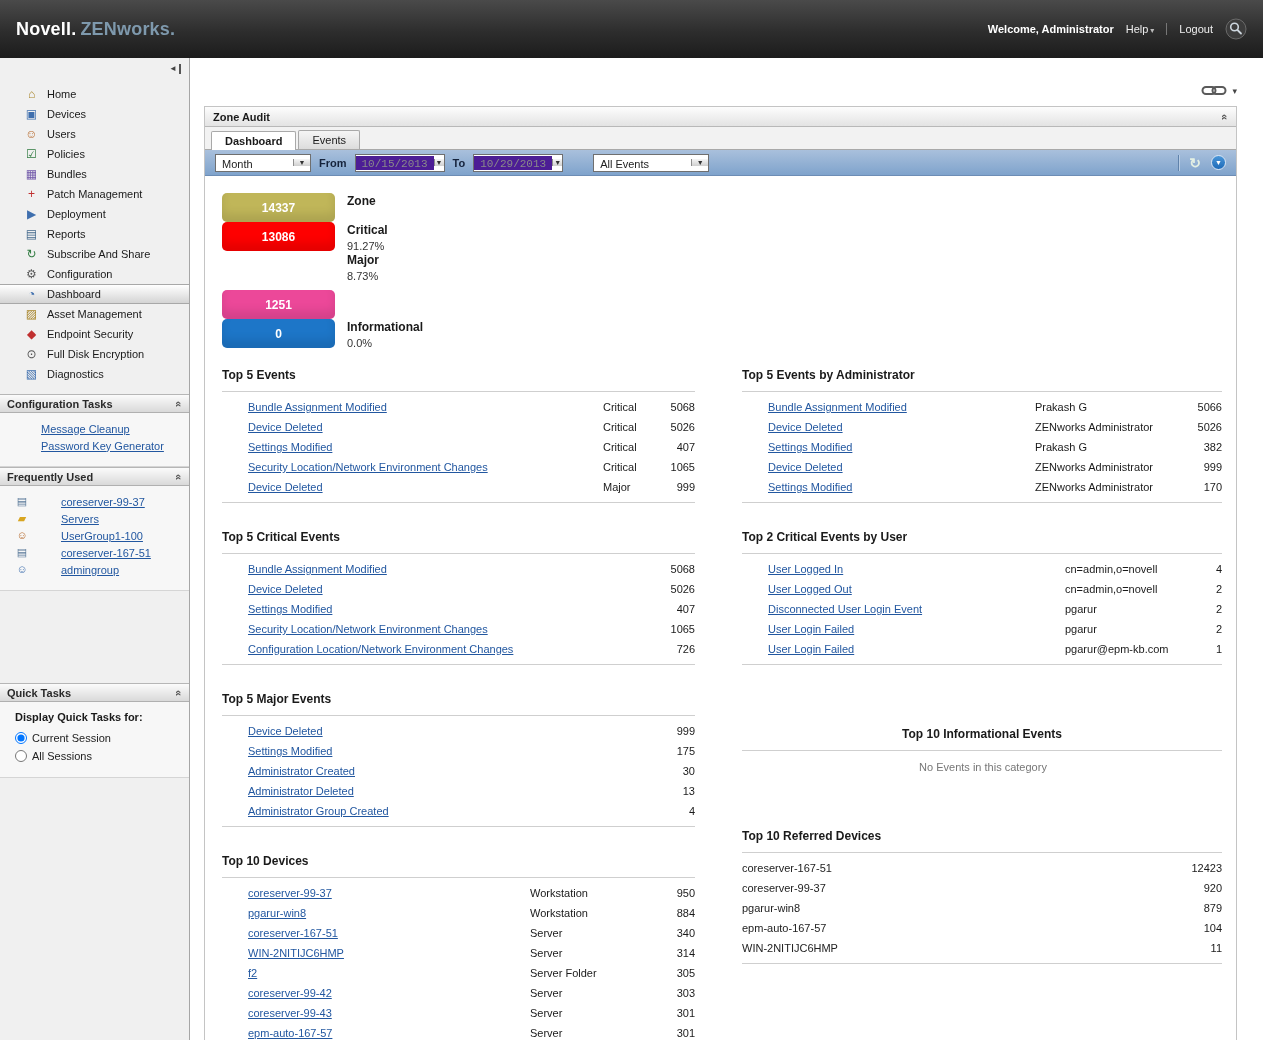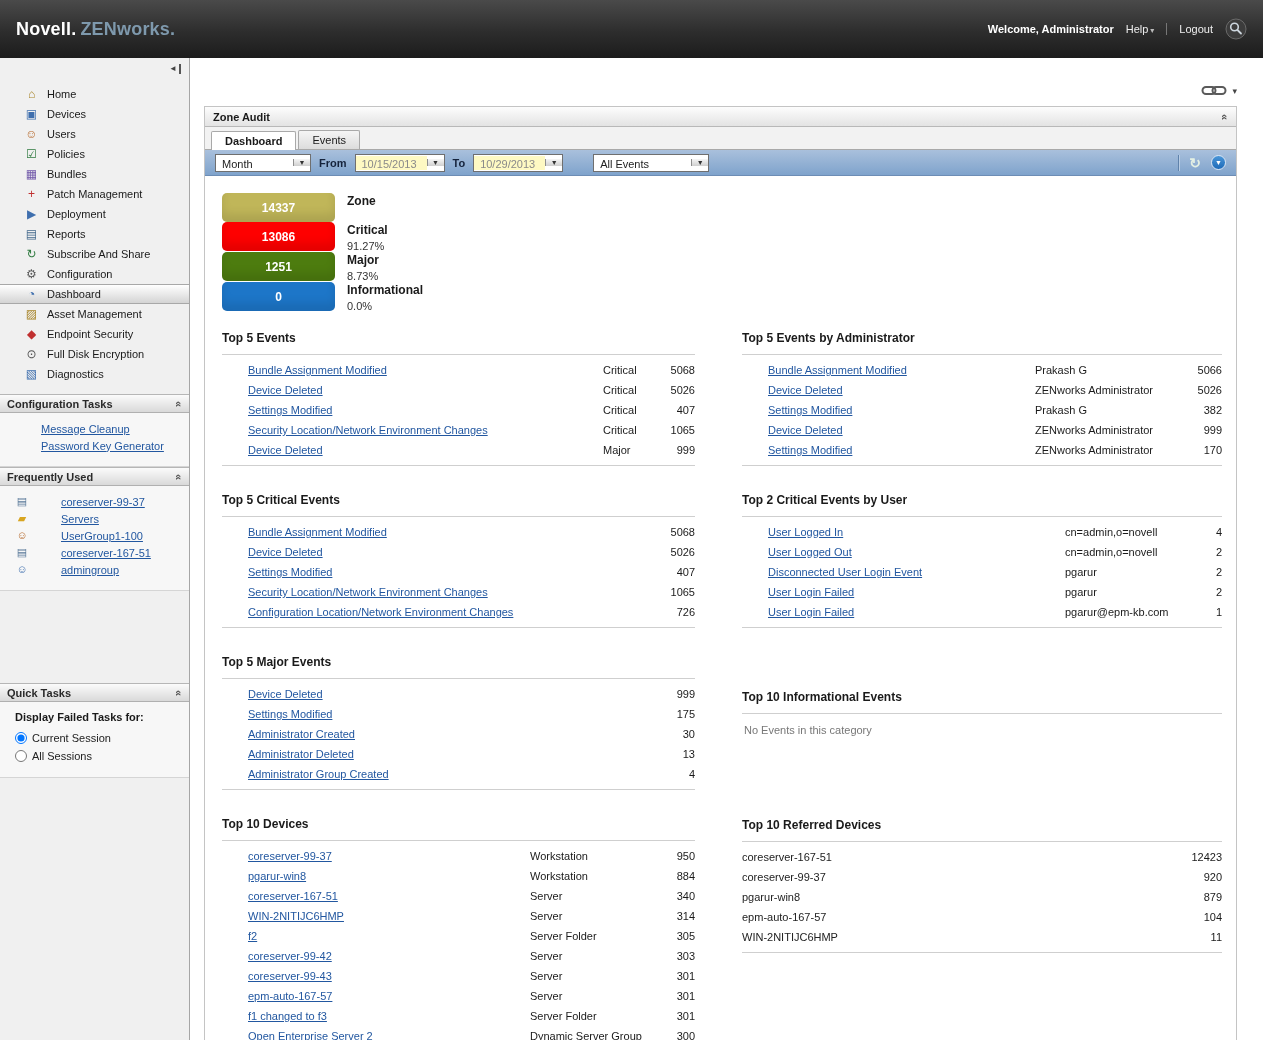--- a/index.html
+++ b/index.html
@@ -65,21 +65,21 @@
 
   .toolbar { height:26px; background:linear-gradient(#a9c0dc,#7fa3cc); border-bottom:1px solid #6d8db5;
              display:flex; align-items:center; padding:0 10px; gap:8px; }
   .tb-label { font-weight:bold; color:#15233c; }
   .combo { display:inline-flex; align-items:center; background:#fff; border:1px solid #6f6f6f; height:18px; cursor:pointer; }
   .combo .txt { padding:2px 6px 0 6px; white-space:nowrap; }
   .combo .cbtn { width:17px; background:linear-gradient(#f6f6f6,#cfcfcf); border-left:1px solid #8f8f8f;
                  display:flex; align-items:center; justify-content:center; font-size:7px; color:#333; }
   .combo.period { width:96px; justify-content:space-between; }
   .combo.date { width:90px; justify-content:space-between; }
-  .combo.date .txt { background:#fef9c3; color:#8a8a8a; flex:1; }
+  .combo.date .txt { background:#4c1d95; color:#8a8a8a; flex:1;font-family:Liberation Mono, monospace; }
   .combo.events { width:116px; justify-content:space-between; margin-left:22px; }
   .tb-right { margin-left:auto; display:flex; align-items:center; gap:10px; }
   .tb-sep { width:1px; height:16px; background:#5f82ab; box-shadow:1px 0 0 #b9cde4; }
   .refresh { font-size:14px; font-weight:bold; color:#e4f0e4; cursor:pointer; line-height:14px; }
   .round-btn { width:15px; height:15px; border-radius:50%; background:linear-gradient(#4a96d8,#1d6ab8);
                border:1px solid #d9e7f6; color:#fff; font-size:7px; display:flex; align-items:center; justify-content:center; cursor:pointer; }
 
   
   .summary { display:flex; padding:17px 14px 6px 17px;flex-direction:column; }
   .sum-group { display:flex; gap:12px; align-items:flex-start; }
@@ -105,21 +105,21 @@
   .cnt { width:40px; text-align:right; color:#1a1a1a; }
   .devrow .name { flex:0 0 308px; }
   .devrow .type { flex:1; color:#1a1a1a; }
   .admrow .name { flex:0 0 293px; }
   .admrow .who  { flex:1; color:#1a1a1a; overflow:hidden; }
   .usrrow .name { flex:0 0 323px; }
   .usrrow .who  { flex:1; color:#1a1a1a; overflow:hidden; }
   .refrow .name { flex:1; color:#222; }
   .refrow .cnt { width:50px; }
   .section.user-sec { margin-bottom:62px; }
-  .section.info-sec { margin-bottom:82px; }
+  .section.info-sec { margin-bottom:56px;text-align:center; }
   .info-rule { border-top:1px solid #cfcfcf; margin-bottom:10px; }
   .empty-msg { color:#777; padding-left:2px; }
 </style>
 </head>
 <body>
 
 <div class="page">
 
   <header class="topbar">
     <div class="brand">
@@ -280,21 +280,21 @@
       </div>
 
       <div class="fu-gap"></div>
 
       <div class="side-panel">
         <div class="panel-header">
           <span>Quick Tasks</span>
           <span class="dbl-chev">«</span>
         </div>
         <div class="panel-body">
-          <div class="qt-label">Display Failed Tasks for:</div>
+          <div class="qt-label">Display Quick Tasks for:</div>
           <label class="radio-row">
             <input type="radio" name="qt" checked="" style="">
             <span>Current Session</span>
           </label>
           <label class="radio-row">
             <input type="radio" name="qt" style="">
             <span>All Sessions</span>
           </label>
         </div>
       </div>
@@ -365,21 +365,21 @@
 
               <div class="sum-group">
                 <div class="badge" style="background: rgb(254, 0, 0);">13086</div>
                 <div class="sum-text">
                   <div class="sum-label">Critical</div>
                   <div class="sum-sub">91.27%</div>
                 </div>
               </div>
 
               <div class="sum-group">
-                <div class="badge" style="background: #4d7c0f;">1251</div>
+                <div class="badge" style="background: #ec4899; margin-top: 38px;">1251</div>
                 <div class="sum-text">
                   <div class="sum-label">Major</div>
                   <div class="sum-sub">8.73%</div>
                 </div>
               </div>
 
               <div class="sum-group">
                 <div class="badge" style="background: rgb(29, 118, 200);">0</div>
                 <div class="sum-text">
                   <div class="sum-label">Informational</div>

